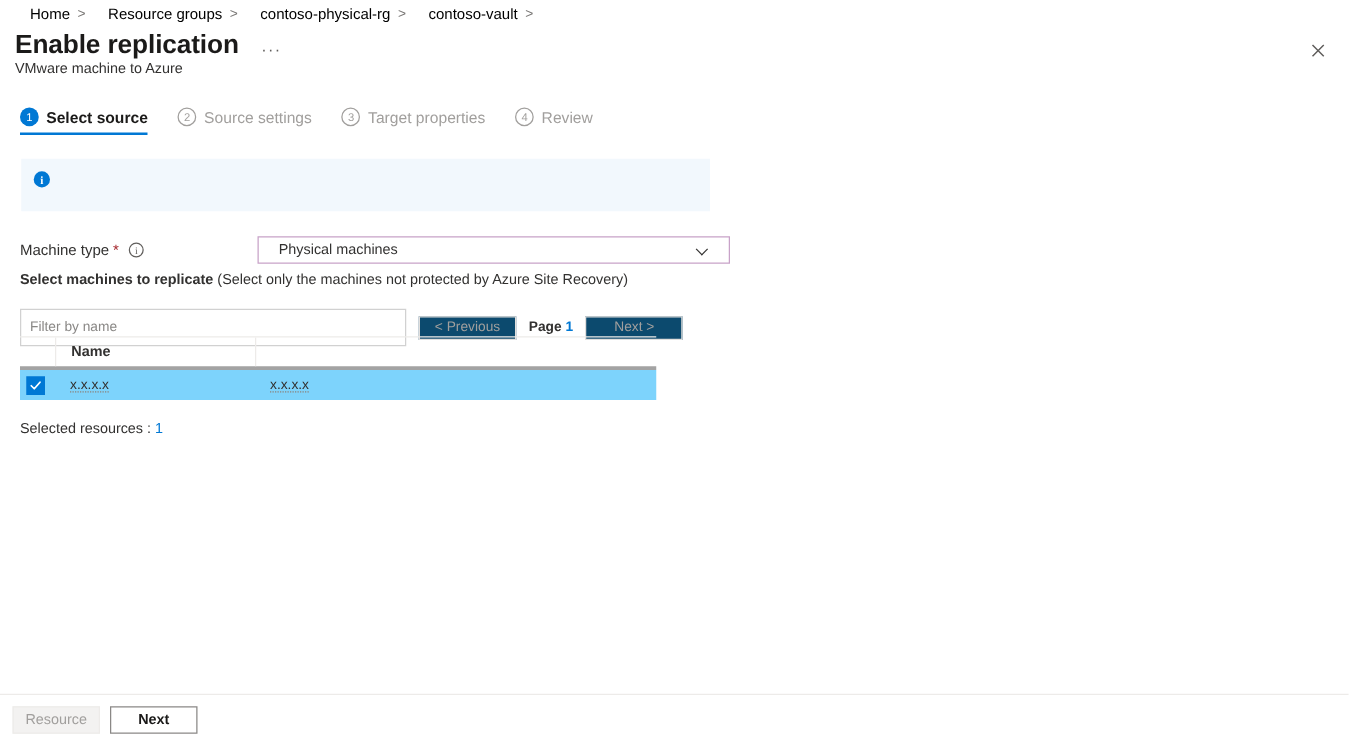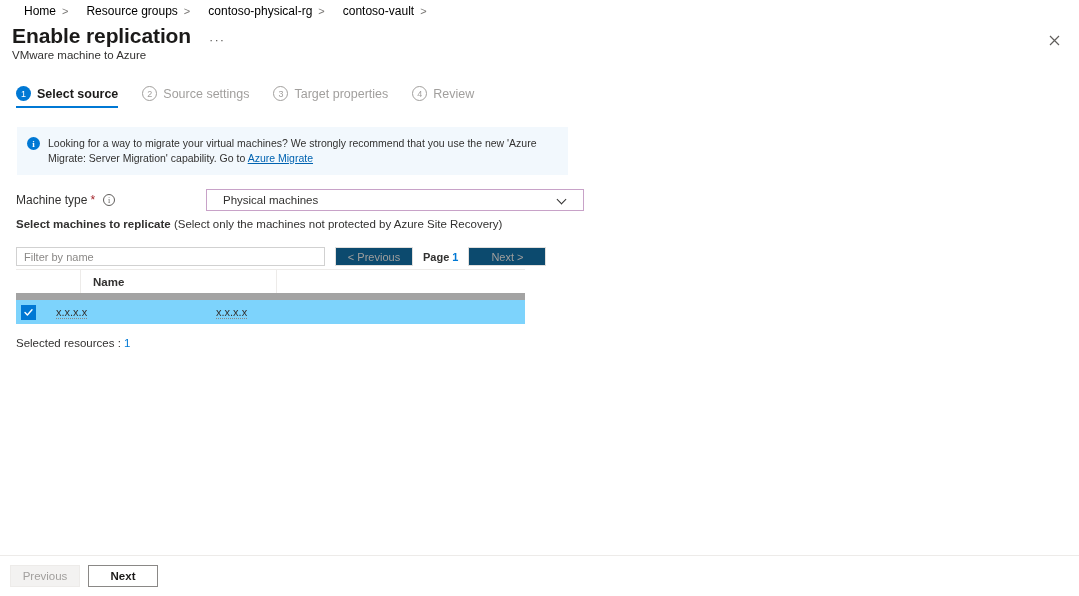--- a/index.html
+++ b/index.html
@@ -246,21 +246,21 @@
   
   .filter-row {
     position: absolute;
     left: 16px;
     top: 247px;
     display: flex;
     align-items: center;
   }
   .filter-input {
     width: 309px;
-    height: 19px;
+    height: 30px;
     border: 1px solid #d1d1d1;
     background: #ffffff;
     font-family: "Liberation Sans", sans-serif;
     font-size: 11px;
     color: #323130;
     padding: 0 7px;
     box-sizing: border-box;
     outline: none;
   }
   .filter-input::placeholder { color: #8a8886; }
@@ -293,22 +293,21 @@
     position: absolute;
     left: 16px;
     top: 269px;
     width: 509px;
     border-top: 1px solid #edebe9;
   }
   .thead {
     display: flex;
     height: 23px;
     align-items: flex-start;
-    border-bottom: 7px solid #a3a3a3;
-    gap: 36px;
+    border-bottom: 3px solid #a3a3a3;
   }
   .th {
     font-size: 11.5px;
     font-weight: 600;
     color: #323130;
     box-sizing: border-box;
     height: 23px;
     display: flex;
     align-items: center;
   }
@@ -439,23 +438,20 @@
     <span class="step-label">Target properties</span>
   </div>
   <div class="step inactive">
     <span class="step-badge">4</span>
     <span class="step-label">Review</span>
   </div>
 </div>
 
 <div class="info-banner">
   <span class="info-icon">i</span>
-  <div class="info-text">
-    <span>Looking for a way to migrate your virtual machines? We strongly recommend that you use the new 'Azure Migrate: Server Migration' capability. Go to </span><span class="info-link">Azure Migrate</span>
-  </div>
 </div>
 
 <div class="field-row">
   <div class="field-label">
     <span>Machine type</span>
     <span class="req-star">*</span>
     <span class="info-circle">i</span>
   </div>
   <div class="select-box">
     <span>Physical machines</span>
@@ -499,15 +495,15 @@
     </div>
     <div class="td td-extra"></div>
   </div>
 </div>
 
 <div class="selected-line">
   <span>Selected resources : </span><span class="count">1</span>
 </div>
 
 <div class="footer">
-  <div class="btn btn-disabled">Previous</div>
+  <div class="btn btn-disabled">Resource</div>
   <div class="btn btn-default">Next</div>
 </div>
 
 </body></html>

